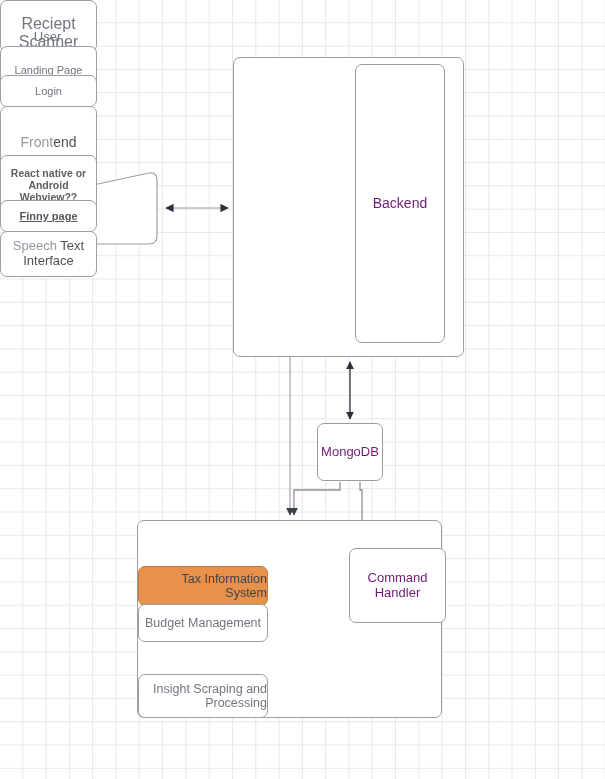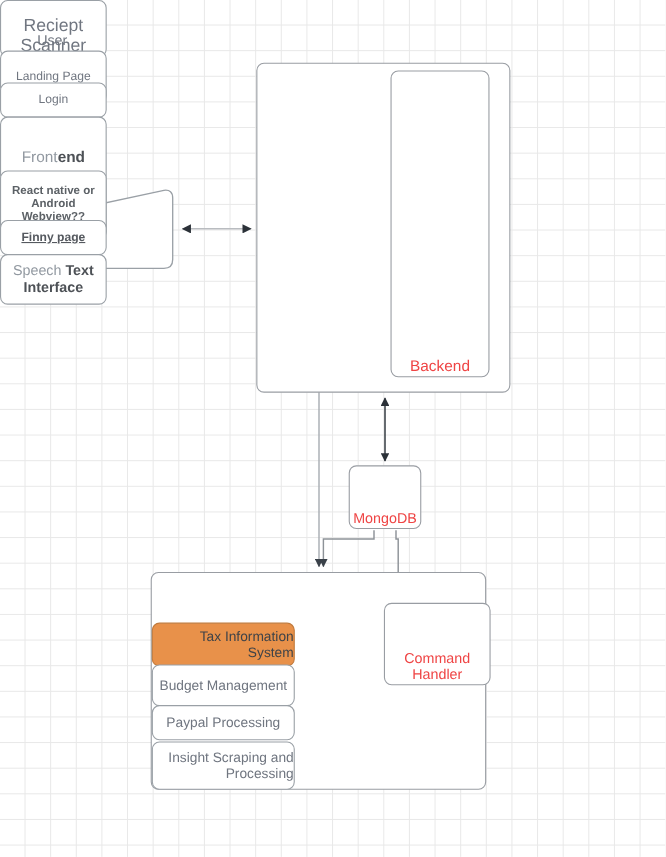--- a/index.html
+++ b/index.html
@@ -28,24 +28,24 @@
     height: 779px;
     pointer-events: none;
   }
   .node {
     position: absolute;
     box-sizing: border-box;
     border: 1px solid #999da3;
     border-radius: 7px;
     background: #ffffff;
     display: flex;
-    align-items: flex-end;
+    align-items: center;
     justify-content: center;
     text-align: center;
-    color: #ef4444;
+    color: #701a75;
     line-height: 1.13;
     padding: 1px 3px;
   }
   .container-box {
     background: #ffffff;
   }
   .lbl { display: block; }
 
   
   #outer-container { left: 233px; top: 57px; width: 231px; height: 300px; }
@@ -75,21 +75,21 @@
   #fe-frontend        { top: 106px; height: 112px; font-size: 14px;
                         align-items: flex-start; padding-top: 28px; }
 
   
   #fe-rn-box     { top: 155px; height: 62px; font-size: 10.5px; font-weight: bold; color: #5c6166; }
   #fe-finny-box  { top: 200px; height: 32px; font-size: 11px; font-weight: bold;
                    color: #55595f; text-decoration: underline; }
   #fe-speech-box { top: 231px; height: 46px; font-size: 13px; }
 
   .fe-mixed-light { color: #9299a1; }
-  .fe-mixed-dark  { color: #4d5156; font-weight: 700; }
+  .fe-mixed-dark  { color: #4d5156; font-weight: 400; }
 
   
   #backend-box { left: 355px; top: 64px; width: 90px; height: 279px; font-size: 14px; }
 
   
   #user-node {
     left: 62px; top: 172px; width: 95px; height: 72px;
     border: none; background: transparent; border-radius: 0;
     display: block; padding: 0;
   }
@@ -235,23 +235,20 @@
   <div class="node container-box" id="services-container"></div>
 
   <div class="svc-box" id="svc-tax">
     <span class="lbl">Tax Information System</span>
   </div>
 
   <div class="svc-box" id="svc-budget">
     <span class="lbl">Budget Management</span>
   </div>
 
-  <div class="svc-box" id="svc-paypal">
-    <span class="lbl">Paypal Processing</span>
-  </div>
 
   <div class="svc-box" id="svc-insight">
     <span class="lbl">Insight Scraping and Processing</span>
   </div>
 
   <div class="node" id="command-handler-box">
     <span class="lbl">Command Handler</span>
   </div>
 
 </div>

